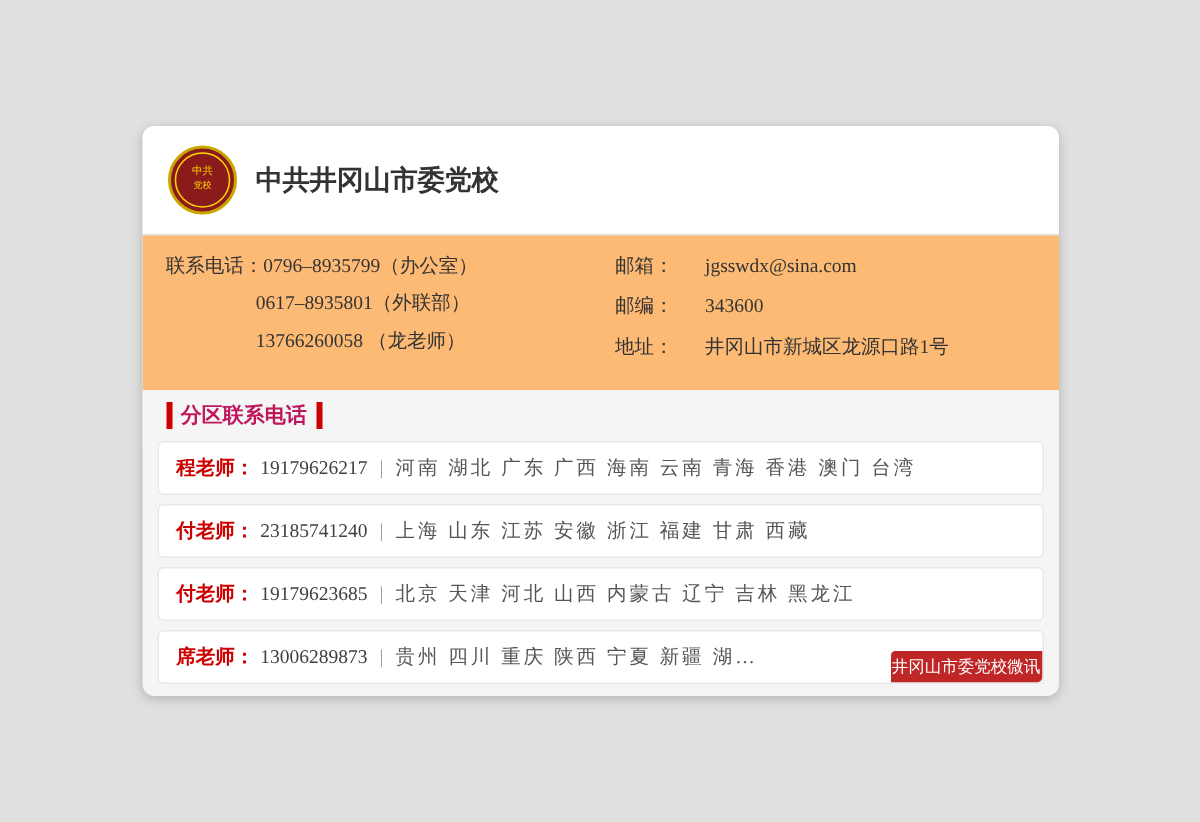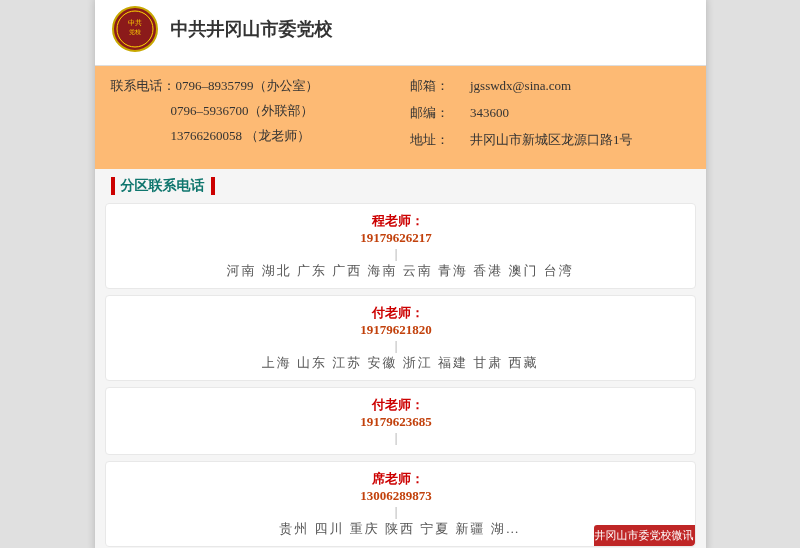--- a/index.html
+++ b/index.html
@@ -78,48 +78,47 @@
     }
     .red-bar {
       width: 4px;
       height: 18px;
       background: #cc0000;
       display: inline-block;
     }
     .section-title-text {
       font-size: 14px;
       font-weight: bold;
-      color: #0f766e;
+      color: #be185d;
     }
     .region-list {
       padding: 0 10px 8px 10px;
       display: flex;
       flex-direction: column;
       gap: 6px;
     }
     .region-row {
       background: #fff;
       border-radius: 4px;
       padding: 8px 12px;
       display: flex;
       align-items: center;
       font-size: 13px;
       color: #555;
       border: 1px solid #e8e8e8;
-      flex-direction: column;
     }
     .region-teacher {
       color: #cc0000;
       font-weight: bold;
       white-space: nowrap;
       margin-right: 4px;
     }
     .region-phone {
-      color: #c2410c;
-      font-weight: bold;
+      color: #404040;
+      font-weight: normal;
       margin-right: 8px;
       white-space: nowrap;
     }
     .divider-char {
       color: #999;
       margin-right: 8px;
     }
     .region-areas {
       color: #555;
       letter-spacing: 2px;
@@ -159,21 +158,21 @@
   </div>
 
   <div class="contact-section">
     <div class="contact-left">
       <div class="contact-row">
         <span class="contact-label">联系电话：</span>
         <span class="contact-value">0796–8935799（办公室）</span>
       </div>
       <div class="contact-row">
         <span class="contact-label" style="min-width:60px;"></span>
-        <span class="contact-value">0796–5936700（外联部）</span>
+        <span class="contact-value">0617–8935801（外联部）</span>
       </div>
       <div class="contact-row">
         <span class="contact-label" style="min-width:60px;"></span>
         <span class="contact-value">13766260058  （龙老师）</span>
       </div>
     </div>
     <div class="contact-right">
       <div class="contact-row">
         <span class="contact-label">邮箱：</span>
         <span class="contact-value">jgsswdx@sina.com</span>
@@ -199,28 +198,29 @@
 
   <div class="region-list">
     <div class="region-row">
       <span class="region-teacher">程老师：</span>
       <span class="region-phone">19179626217</span>
       <span class="divider-char">|</span>
       <span class="region-areas">河南  湖北  广东  广西  海南  云南  青海  香港  澳门  台湾</span>
     </div>
     <div class="region-row">
       <span class="region-teacher">付老师：</span>
-      <span class="region-phone">19179621820</span>
+      <span class="region-phone">23185741240</span>
       <span class="divider-char">|</span>
       <span class="region-areas">上海  山东  江苏  安徽  浙江  福建  甘肃  西藏</span>
     </div>
     <div class="region-row">
       <span class="region-teacher">付老师：</span>
       <span class="region-phone">19179623685</span>
       <span class="divider-char">|</span>
+      <span class="region-areas">北京  天津  河北  山西  内蒙古  辽宁  吉林  黑龙江</span>
     </div>
     <div class="region-row last-row-wrapper" style="position:relative; overflow:hidden;text-align:center;">
       <span class="region-teacher">席老师：</span>
       <span class="region-phone">13006289873</span>
       <span class="divider-char">|</span>
       <span class="region-areas">贵州  四川  重庆  陕西  宁夏  新疆  湖…</span>
       <span class="watermark-overlay">井冈山市委党校微讯</span>
     </div>
   </div>
 </div>

